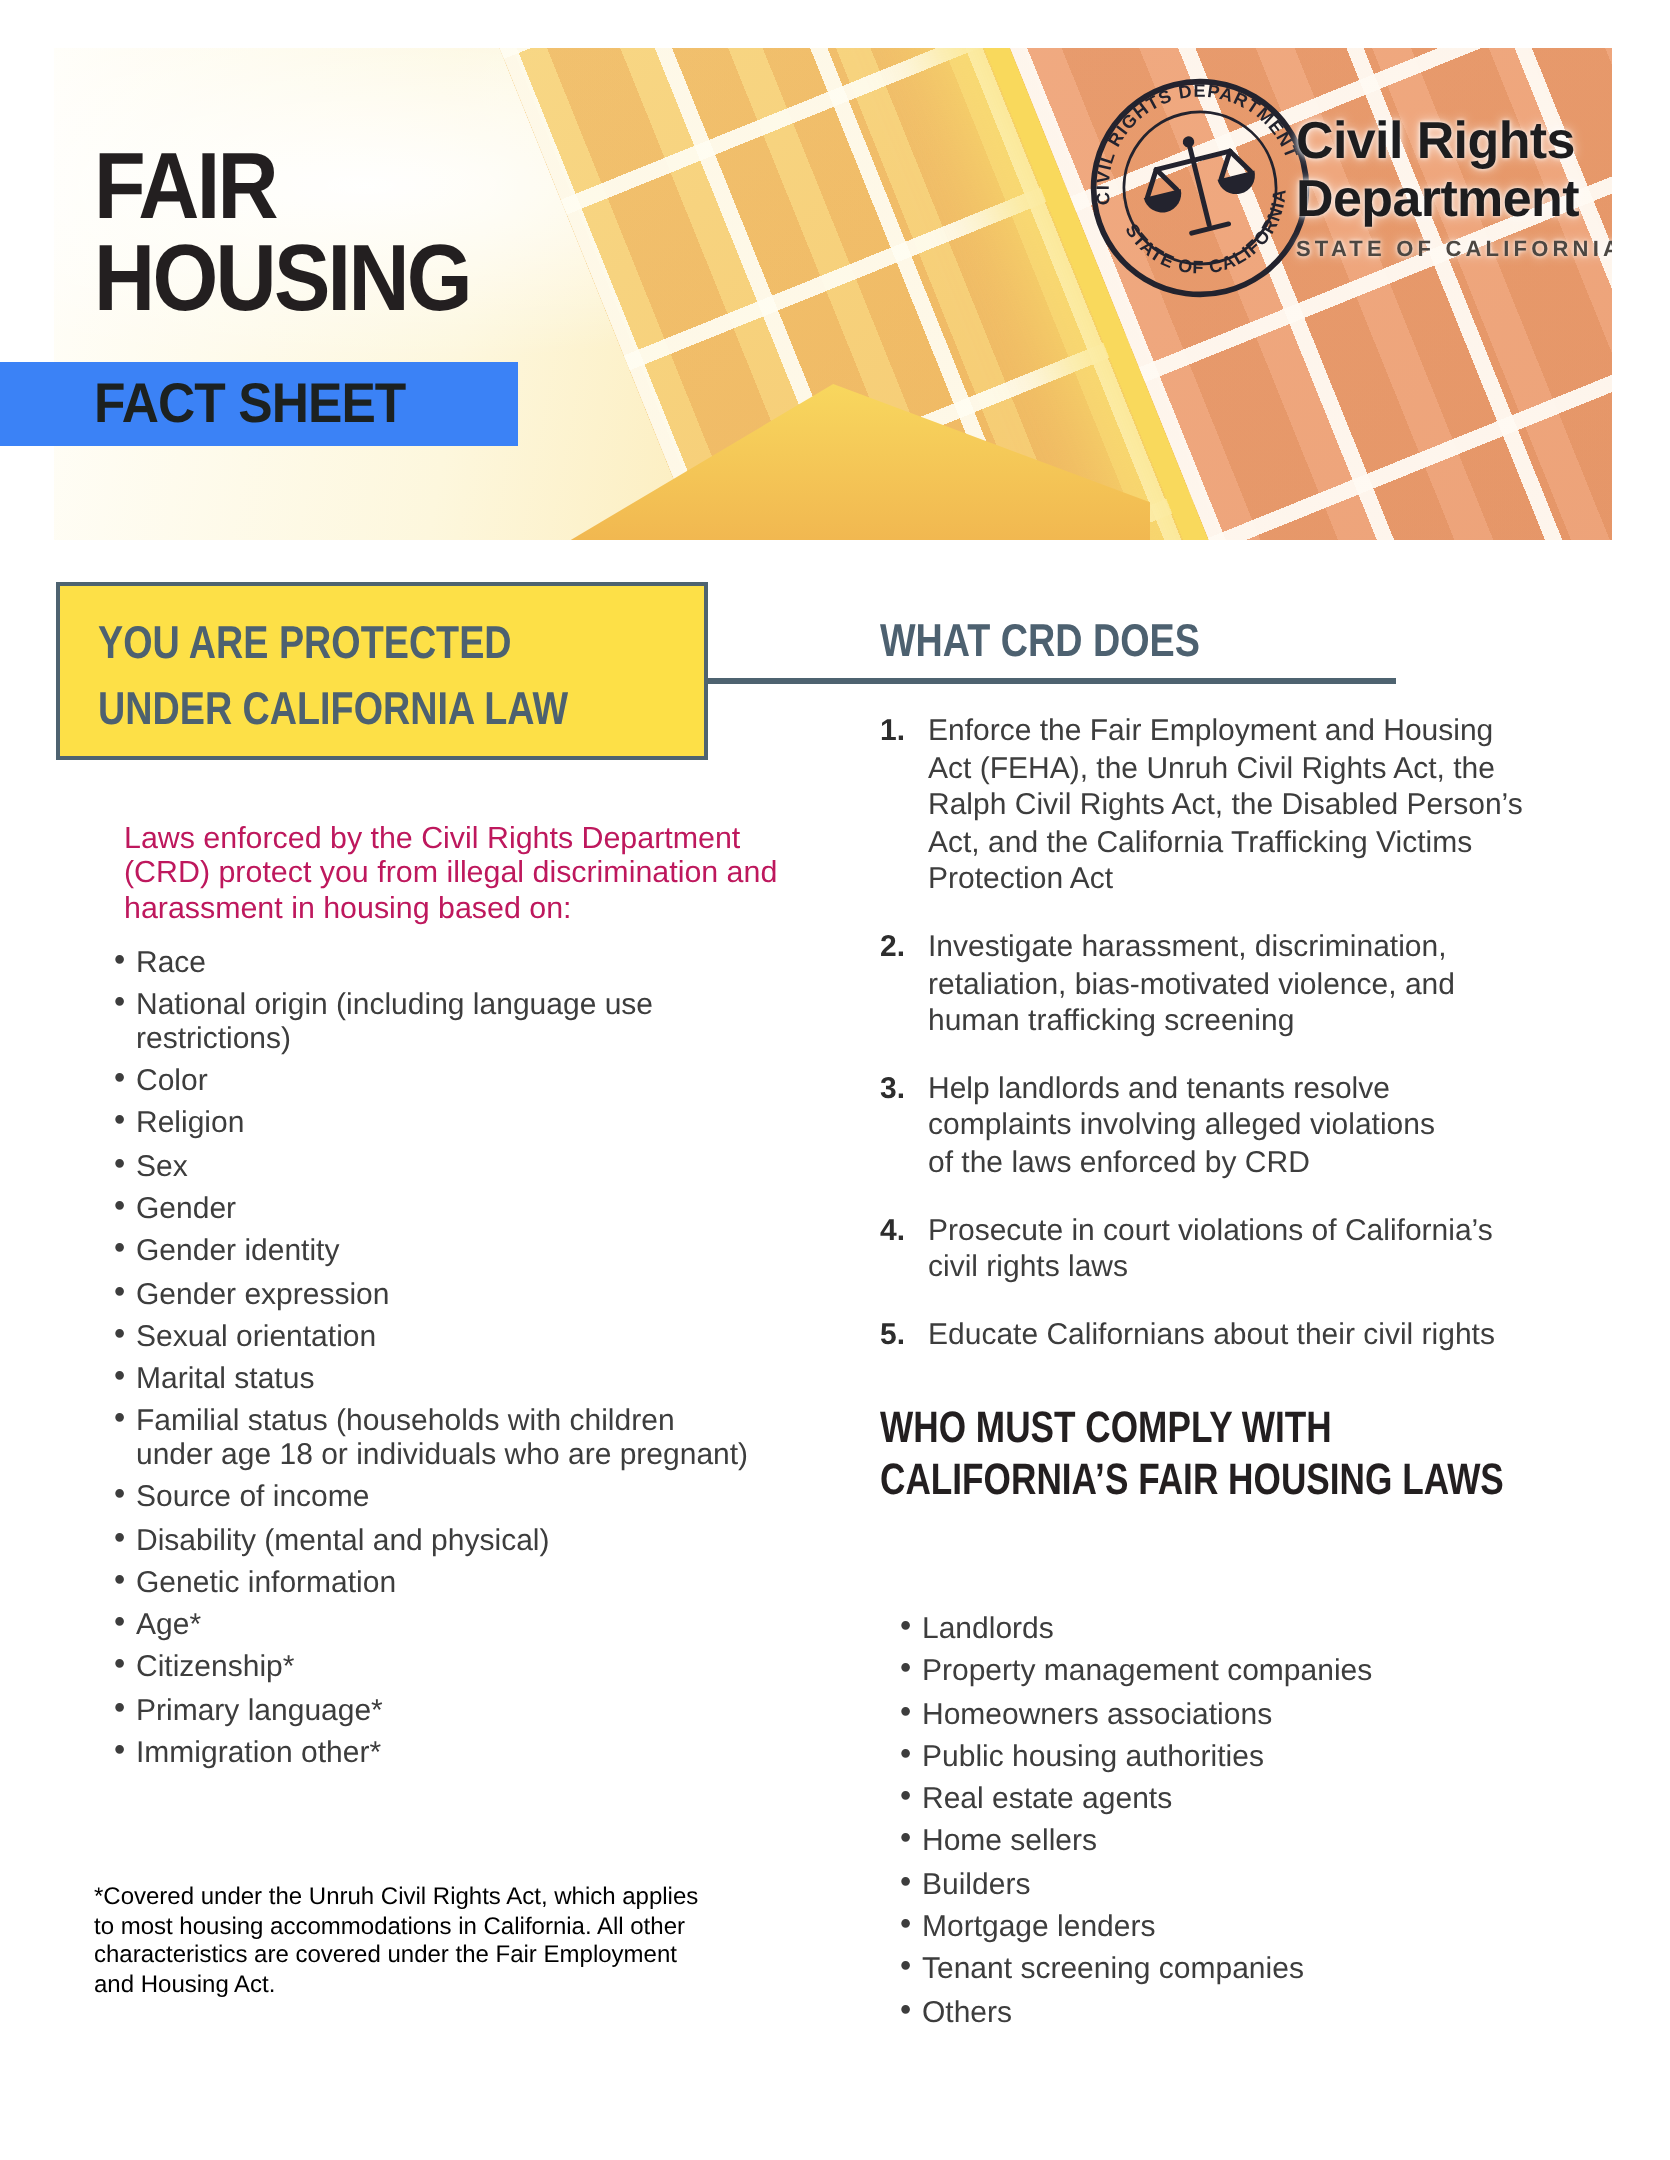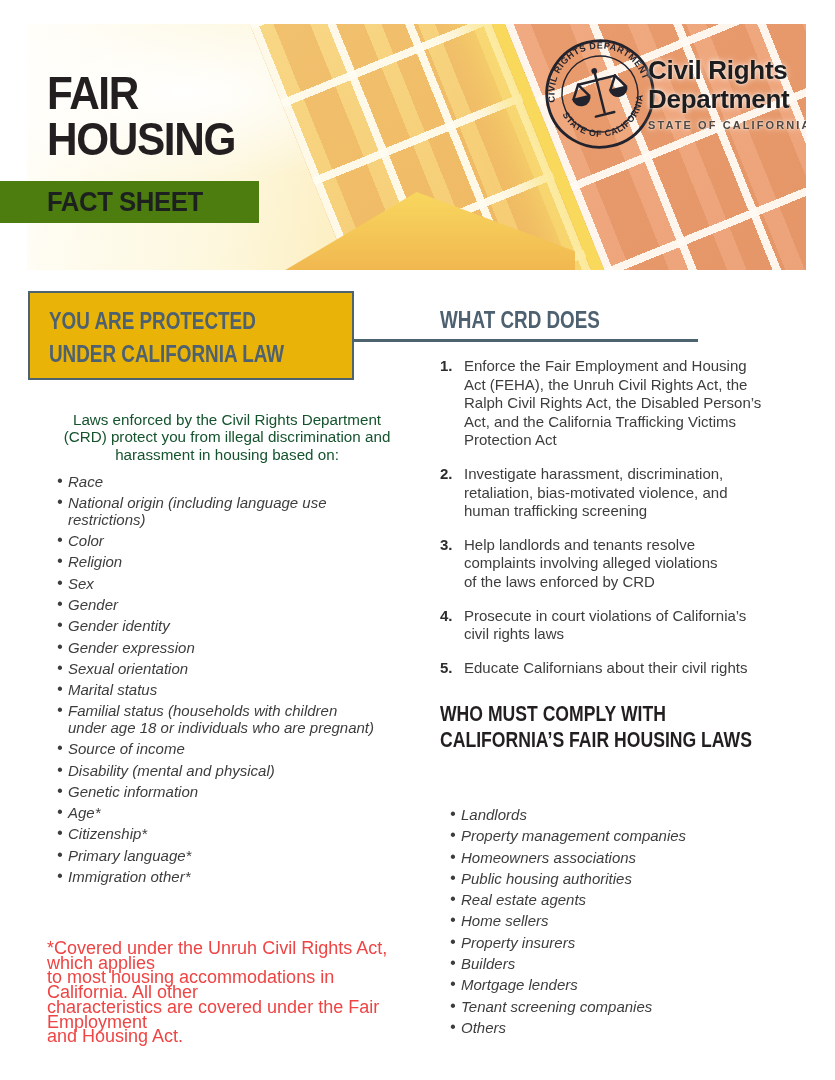--- a/index.html
+++ b/index.html
@@ -39,45 +39,45 @@
   .brand { position:absolute; left:621px; top:32px; width:170px;
     text-shadow:0 0 6px rgba(255,255,255,.85), 0 0 2px rgba(255,255,255,.9); }
   .brand-name { font-size:26px; line-height:29px; font-weight:bold; color:#1d1d1f; letter-spacing:-0.3px; }
   .brand-sub { margin-top:5px; font-size:11px; font-weight:bold; letter-spacing:2.1px; color:#4c4742; }
 
   
   .title { position:absolute; left:47px; top:70px; color:#231f20; font-weight:bold;
     font-size:47px; line-height:46px; letter-spacing:-1.5px;
     transform:scaleX(0.9); transform-origin:left top; }
   .title span { display:block; }
-  .banner { position:absolute; left:0; top:181px; width:259px; height:42px; background:#4d7c0f; }
+  .banner { position:absolute; left:0; top:181px; width:259px; height:42px; background:#3b82f6; }
   .banner-text { position:absolute; left:47px; top:0; line-height:42px; font-size:28px; font-weight:bold;
     color:#1c2120; letter-spacing:-0.5px; transform:scaleX(0.92); transform-origin:left top; }
 
   
   .slate-h { color:#4d6170; font-weight:bold; font-size:23px; line-height:33px; letter-spacing:0;
     transform:scaleX(0.82); transform-origin:left top; white-space:nowrap; }
   .black-h { color:#231f20; font-weight:bold; font-size:22px; line-height:26px;
     transform:scaleX(0.8); transform-origin:left top; white-space:nowrap; }
 
   .protected-box { position:absolute; left:28px; top:291px; width:326px; height:89px;
-    border:2px solid #4e6370; padding:12px 0 0 19px; background:#eab308; }
+    border:2px solid #4e6370; padding:12px 0 0 19px; background:#fde047; }
   .connector { position:absolute; left:354px; top:339px; width:344px; height:3px; background:#4e6370; }
 
-  .intro { position:absolute; left:47px; top:411px; width:360px; font-size:15.2px; line-height:17.4px;
-    color:#14532d; white-space:pre-line;text-align:center; }
-
-  ul.plain { list-style:none;font-style:italic; }
+  .intro { position:absolute; left:62px; top:411px; width:360px; font-size:15.2px; line-height:17.4px;
+    color:#be185d; white-space:pre-line; }
+
+  ul.plain { list-style:none; }
   ul.plain li { position:relative; padding-left:21px; font-size:15px; line-height:16.6px;
     color:#3d3d3d; margin-bottom:4.7px; white-space:pre-line; }
   ul.plain li::before { content:"\2022"; position:absolute; left:10px; top:-1px; color:#3d3d3d; font-size:16px; }
   .protected-list { position:absolute; left:47px; top:474px; width:360px; }
 
-  .footnote { position:absolute; left:47px; top:941px; width:370px; font-size:18px; line-height:14.7px;
-    color:#ef4444; white-space:pre-line; }
+  .footnote { position:absolute; left:47px; top:941px; width:370px; font-size:12px; line-height:14.7px;
+    color:#000000; white-space:pre-line; }
 
   .what-heading { position:absolute; left:440px; top:304px; }
   .what-list { position:absolute; left:440px; top:357px; width:356px; list-style:none; }
   .what-list li { position:relative; padding-left:24px; font-size:15px; line-height:18.6px;
     color:#3d3d3d; margin-bottom:15px; }
   .what-list .num { position:absolute; left:0; top:0; font-weight:bold; color:#2d2d2d; }
   .what-list .txt { white-space:pre-line; }
 
   .comply-heading { position:absolute; left:440px; top:701px; }
   .comply-heading span { display:block; }
@@ -216,20 +216,19 @@
     <span>CALIFORNIA’S FAIR HOUSING LAWS</span>
   </h2>
 
   <ul class="plain comply-list">
     <li>Landlords</li>
     <li>Property management companies</li>
     <li>Homeowners associations</li>
     <li>Public housing authorities</li>
     <li>Real estate agents</li>
     <li>Home sellers</li>
-    <li>Property insurers</li>
     <li>Builders</li>
     <li>Mortgage lenders</li>
     <li>Tenant screening companies</li>
     <li>Others</li>
   </ul>
 
 </div>
 
 </body></html>

